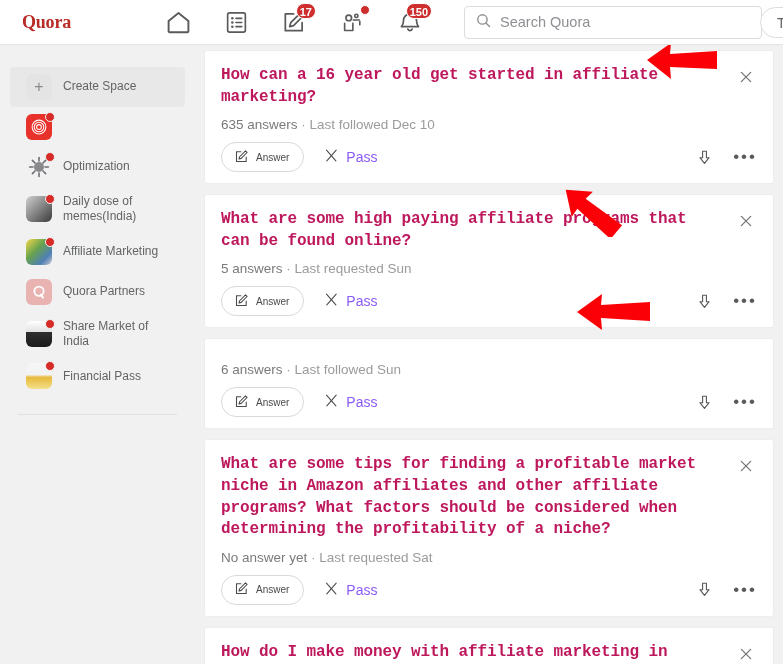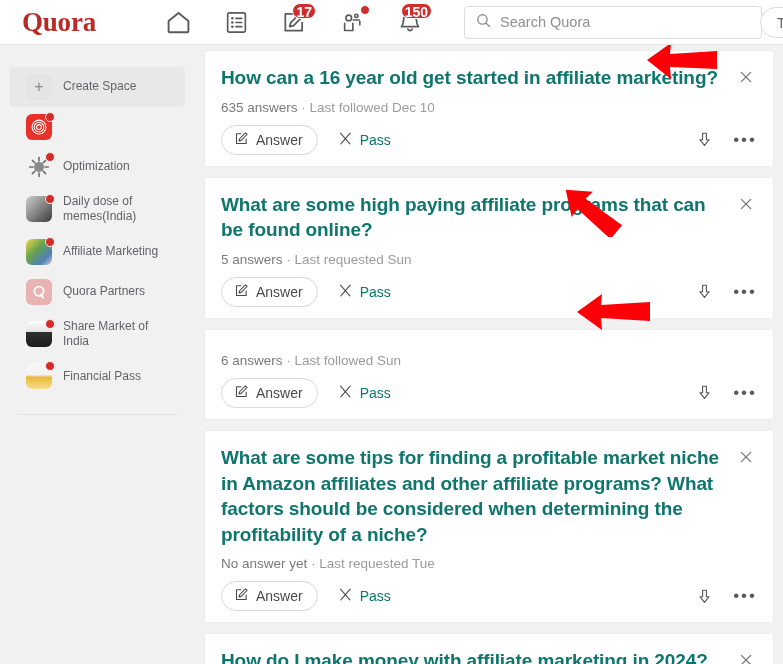--- a/index.html
+++ b/index.html
@@ -23,21 +23,21 @@
     display: flex;
     align-items: center;
     z-index: 30;
   }
 
   .brand {
     width: 160px;
     padding-left: 22px;
     font-family: "Liberation Serif", serif;
     font-weight: bold;
-    font-size: 27px;
+    font-size: 18px;
     color: #b92b27;
     letter-spacing: -0.2px;
     line-height: 1;
   }
 
   .nav-icons {
     display: flex;
     align-items: center;
     gap: 26px;
     margin-left: 2px;
@@ -57,21 +57,21 @@
   .badge {
     position: absolute;
     top: -3px;
     right: -6px;
     min-width: 17px;
     height: 16px;
     padding: 0 3px;
     border-radius: 9px;
     background: #cf2e2e;
     color: #fff;
-    font-size: 14px;
+    font-size: 11px;
     font-weight: bold;
     line-height: 16px;
     text-align: center;
     border: 1.5px solid #fff;
   }
   .badge.dot {
     min-width: 10px;
     width: 10px;
     height: 10px;
     padding: 0;
@@ -213,26 +213,27 @@
   }
 
   .card-head {
     display: flex;
     align-items: flex-start;
     justify-content: space-between;
     gap: 12px;
   }
 
   .q-title {
-    font-size: 19px;
+    font-size: 16px;
     font-weight: bold;
-    color: #0f766e;
+    color: #be185d;
     line-height: 1.35;
     letter-spacing: -0.1px;
     cursor: pointer;
+    font-family: Liberation Mono, monospace;
   }
 
   .close-x {
     flex: 0 0 auto;
     width: 22px;
     height: 22px;
     display: flex;
     align-items: center;
     justify-content: center;
     color: #767676;
@@ -256,35 +257,35 @@
   .answer-btn {
     display: flex;
     align-items: center;
     gap: 7px;
     height: 30px;
     padding: 0 14px 0 12px;
     border: 1px solid #d9d9d9;
     border-radius: 16px;
     background: #fff;
     color: #4a4a4a;
-    font-size: 14px;
+    font-size: 10px;
     font-family: "Liberation Sans", sans-serif;
     cursor: pointer;
   }
 
   .pass-btn {
     display: flex;
     align-items: center;
     gap: 7px;
     height: 30px;
     padding: 0 10px;
     margin-left: 10px;
     border: none;
     background: transparent;
-    color: #0f766e;
+    color: #8b5cf6;
     font-size: 14px;
     font-family: "Liberation Sans", sans-serif;
     cursor: pointer;
   }
 
   .right-actions {
     margin-left: auto;
     display: flex;
     align-items: center;
     gap: 18px;
@@ -574,21 +575,21 @@
     <div class="card-head">
       <div class="q-title">What are some tips for finding a profitable market niche in Amazon affiliates and other affiliate programs? What factors should be considered when determining the profitability of a niche?</div>
       <div class="close-x">
         <svg width="14" height="14" viewBox="0 0 24 24" stroke="currentColor" stroke-width="2.2" stroke-linecap="round">
             <line x1="4" y1="4" x2="20" y2="20"></line>
             <line x1="20" y1="4" x2="4" y2="20"></line>
           </svg>
       </div>
     </div>
     <div class="meta">
-      <b>No answer yet</b><span> · </span><span>Last requested Tue</span>
+      <b>No answer yet</b><span> · </span><span>Last requested Sat</span>
     </div>
     <div class="actions">
       <button class="answer-btn">
         <span><svg width="15" height="15" viewBox="0 0 24 24" fill="none" stroke="#4a4a4a" stroke-width="1.7" stroke-linecap="round" stroke-linejoin="round">
               <path d="M19.5 13v7H4V4.5h7"></path>
               <path d="M8 16l1-3.6L18.3 3l2.6 2.6L11.6 15z"></path>
             </svg></span>
         <span>Answer</span>
       </button>
       <button class="pass-btn">

